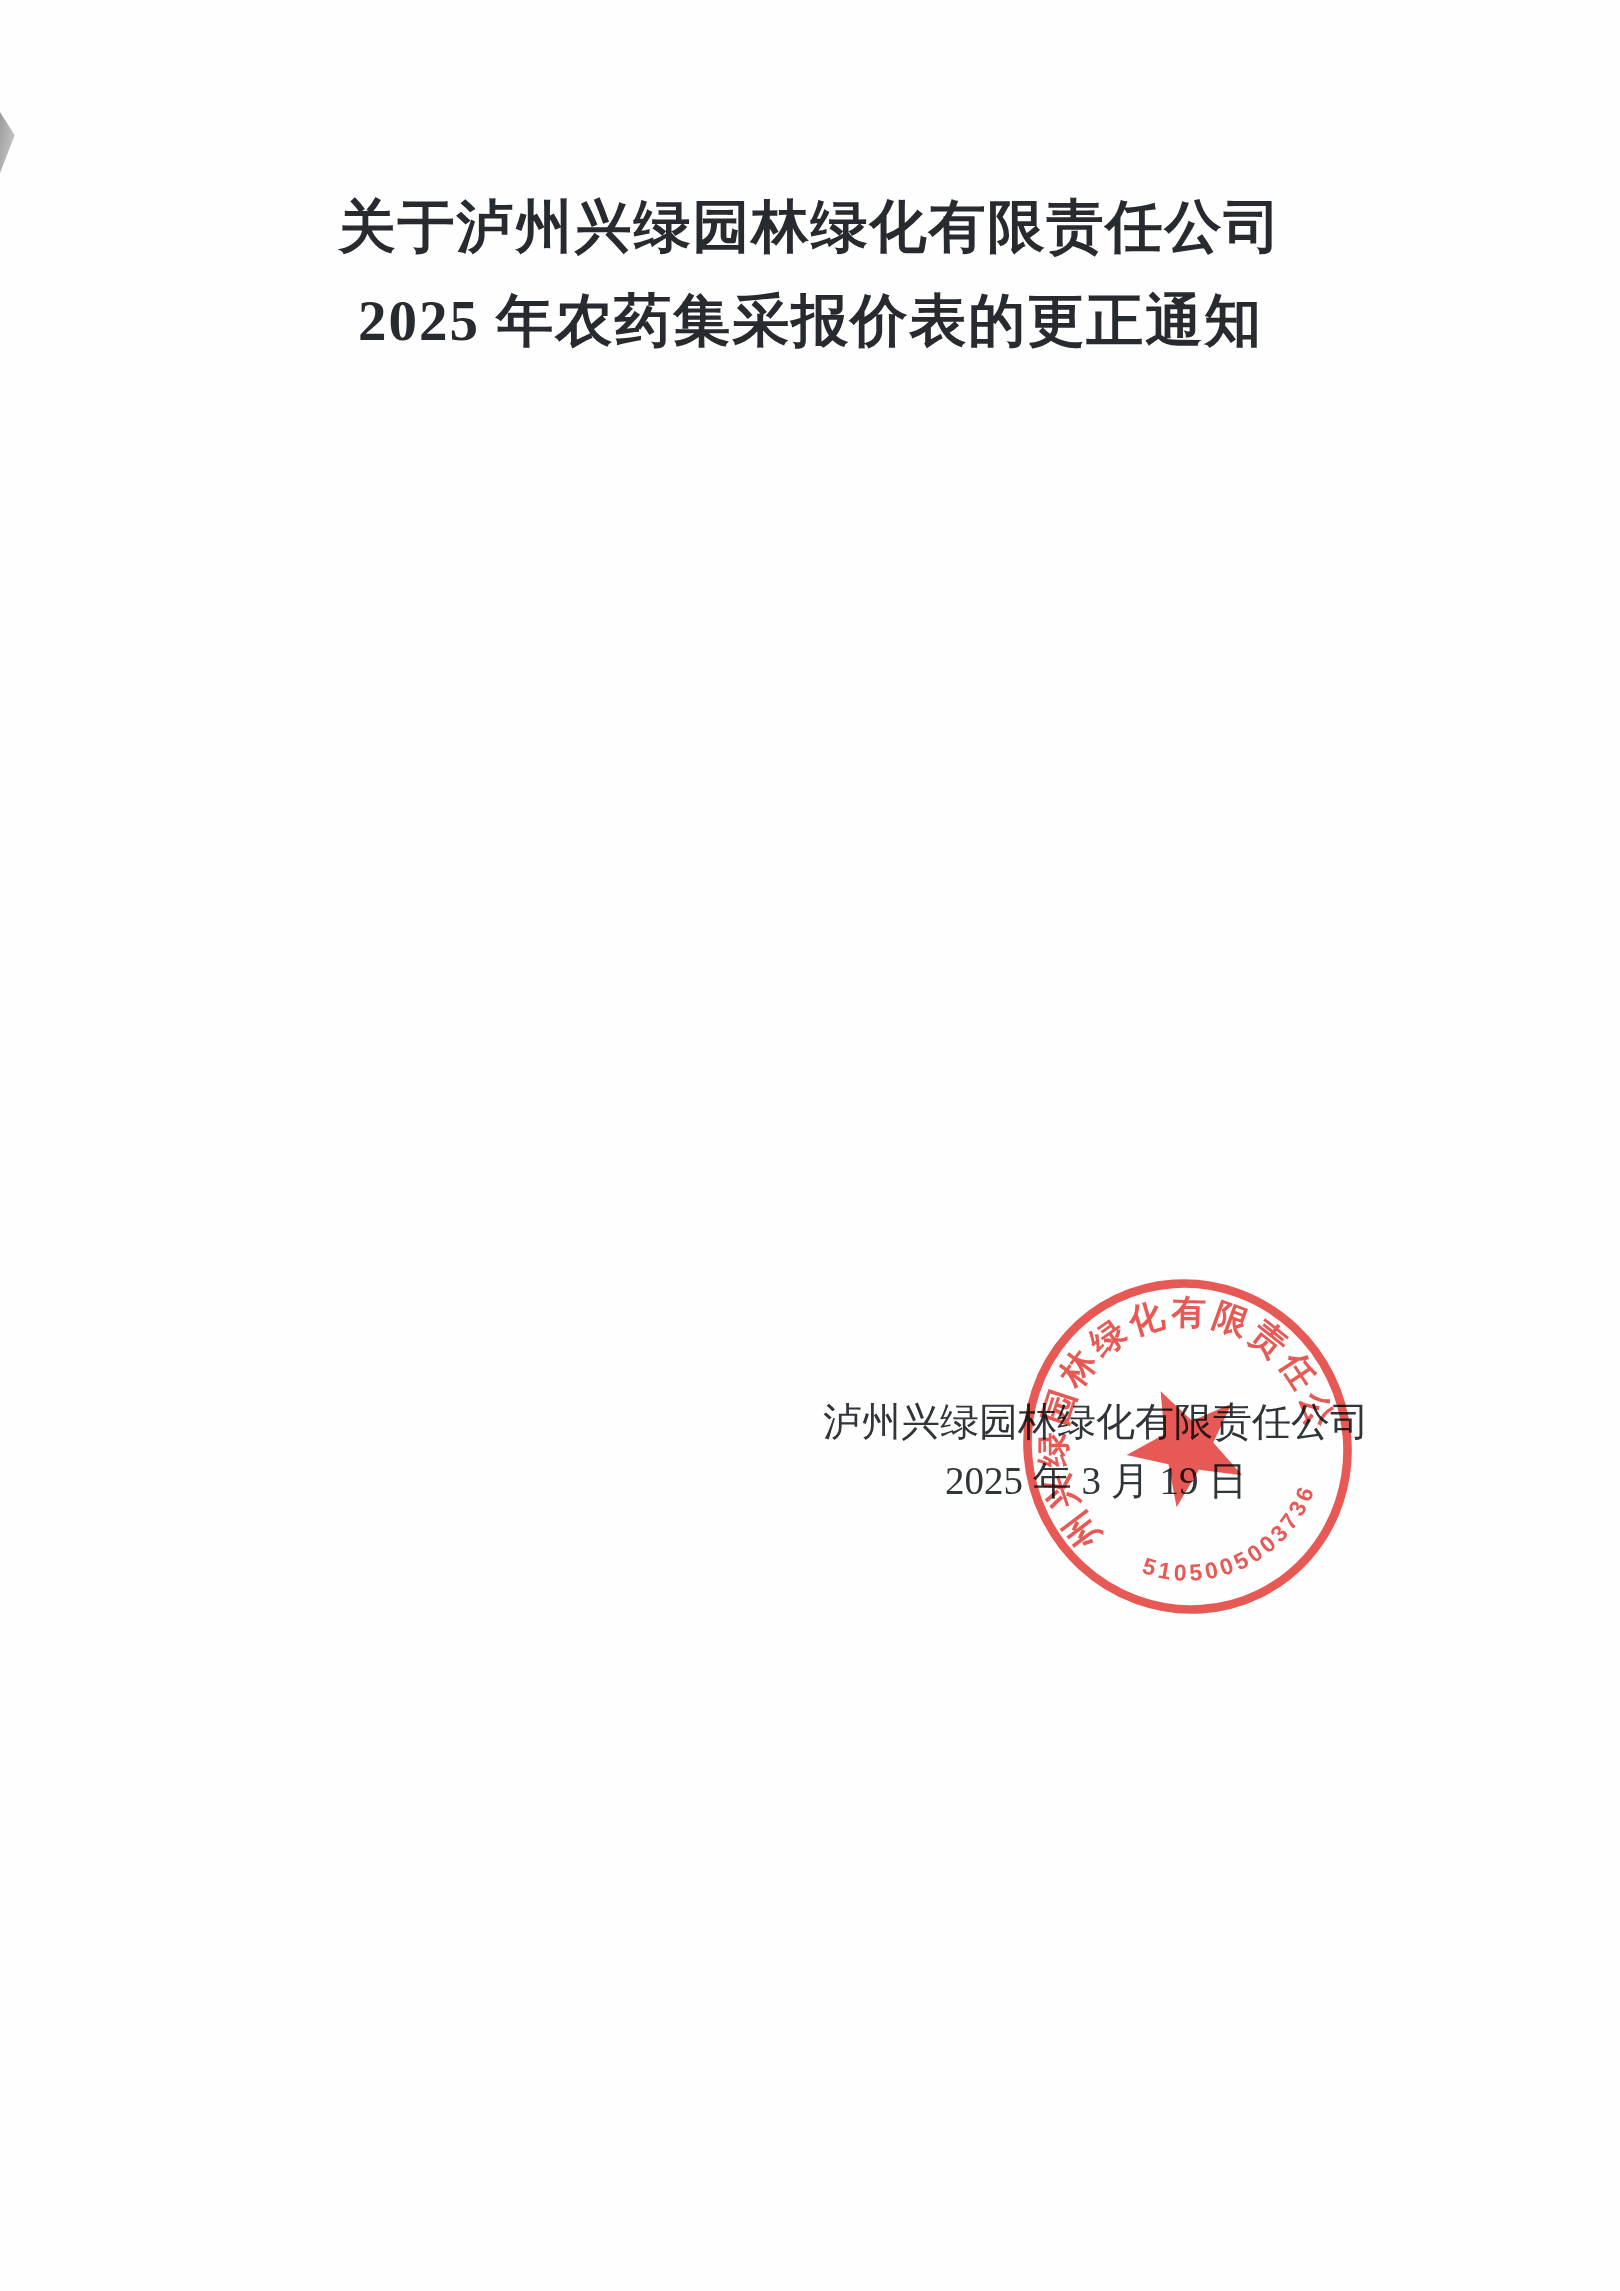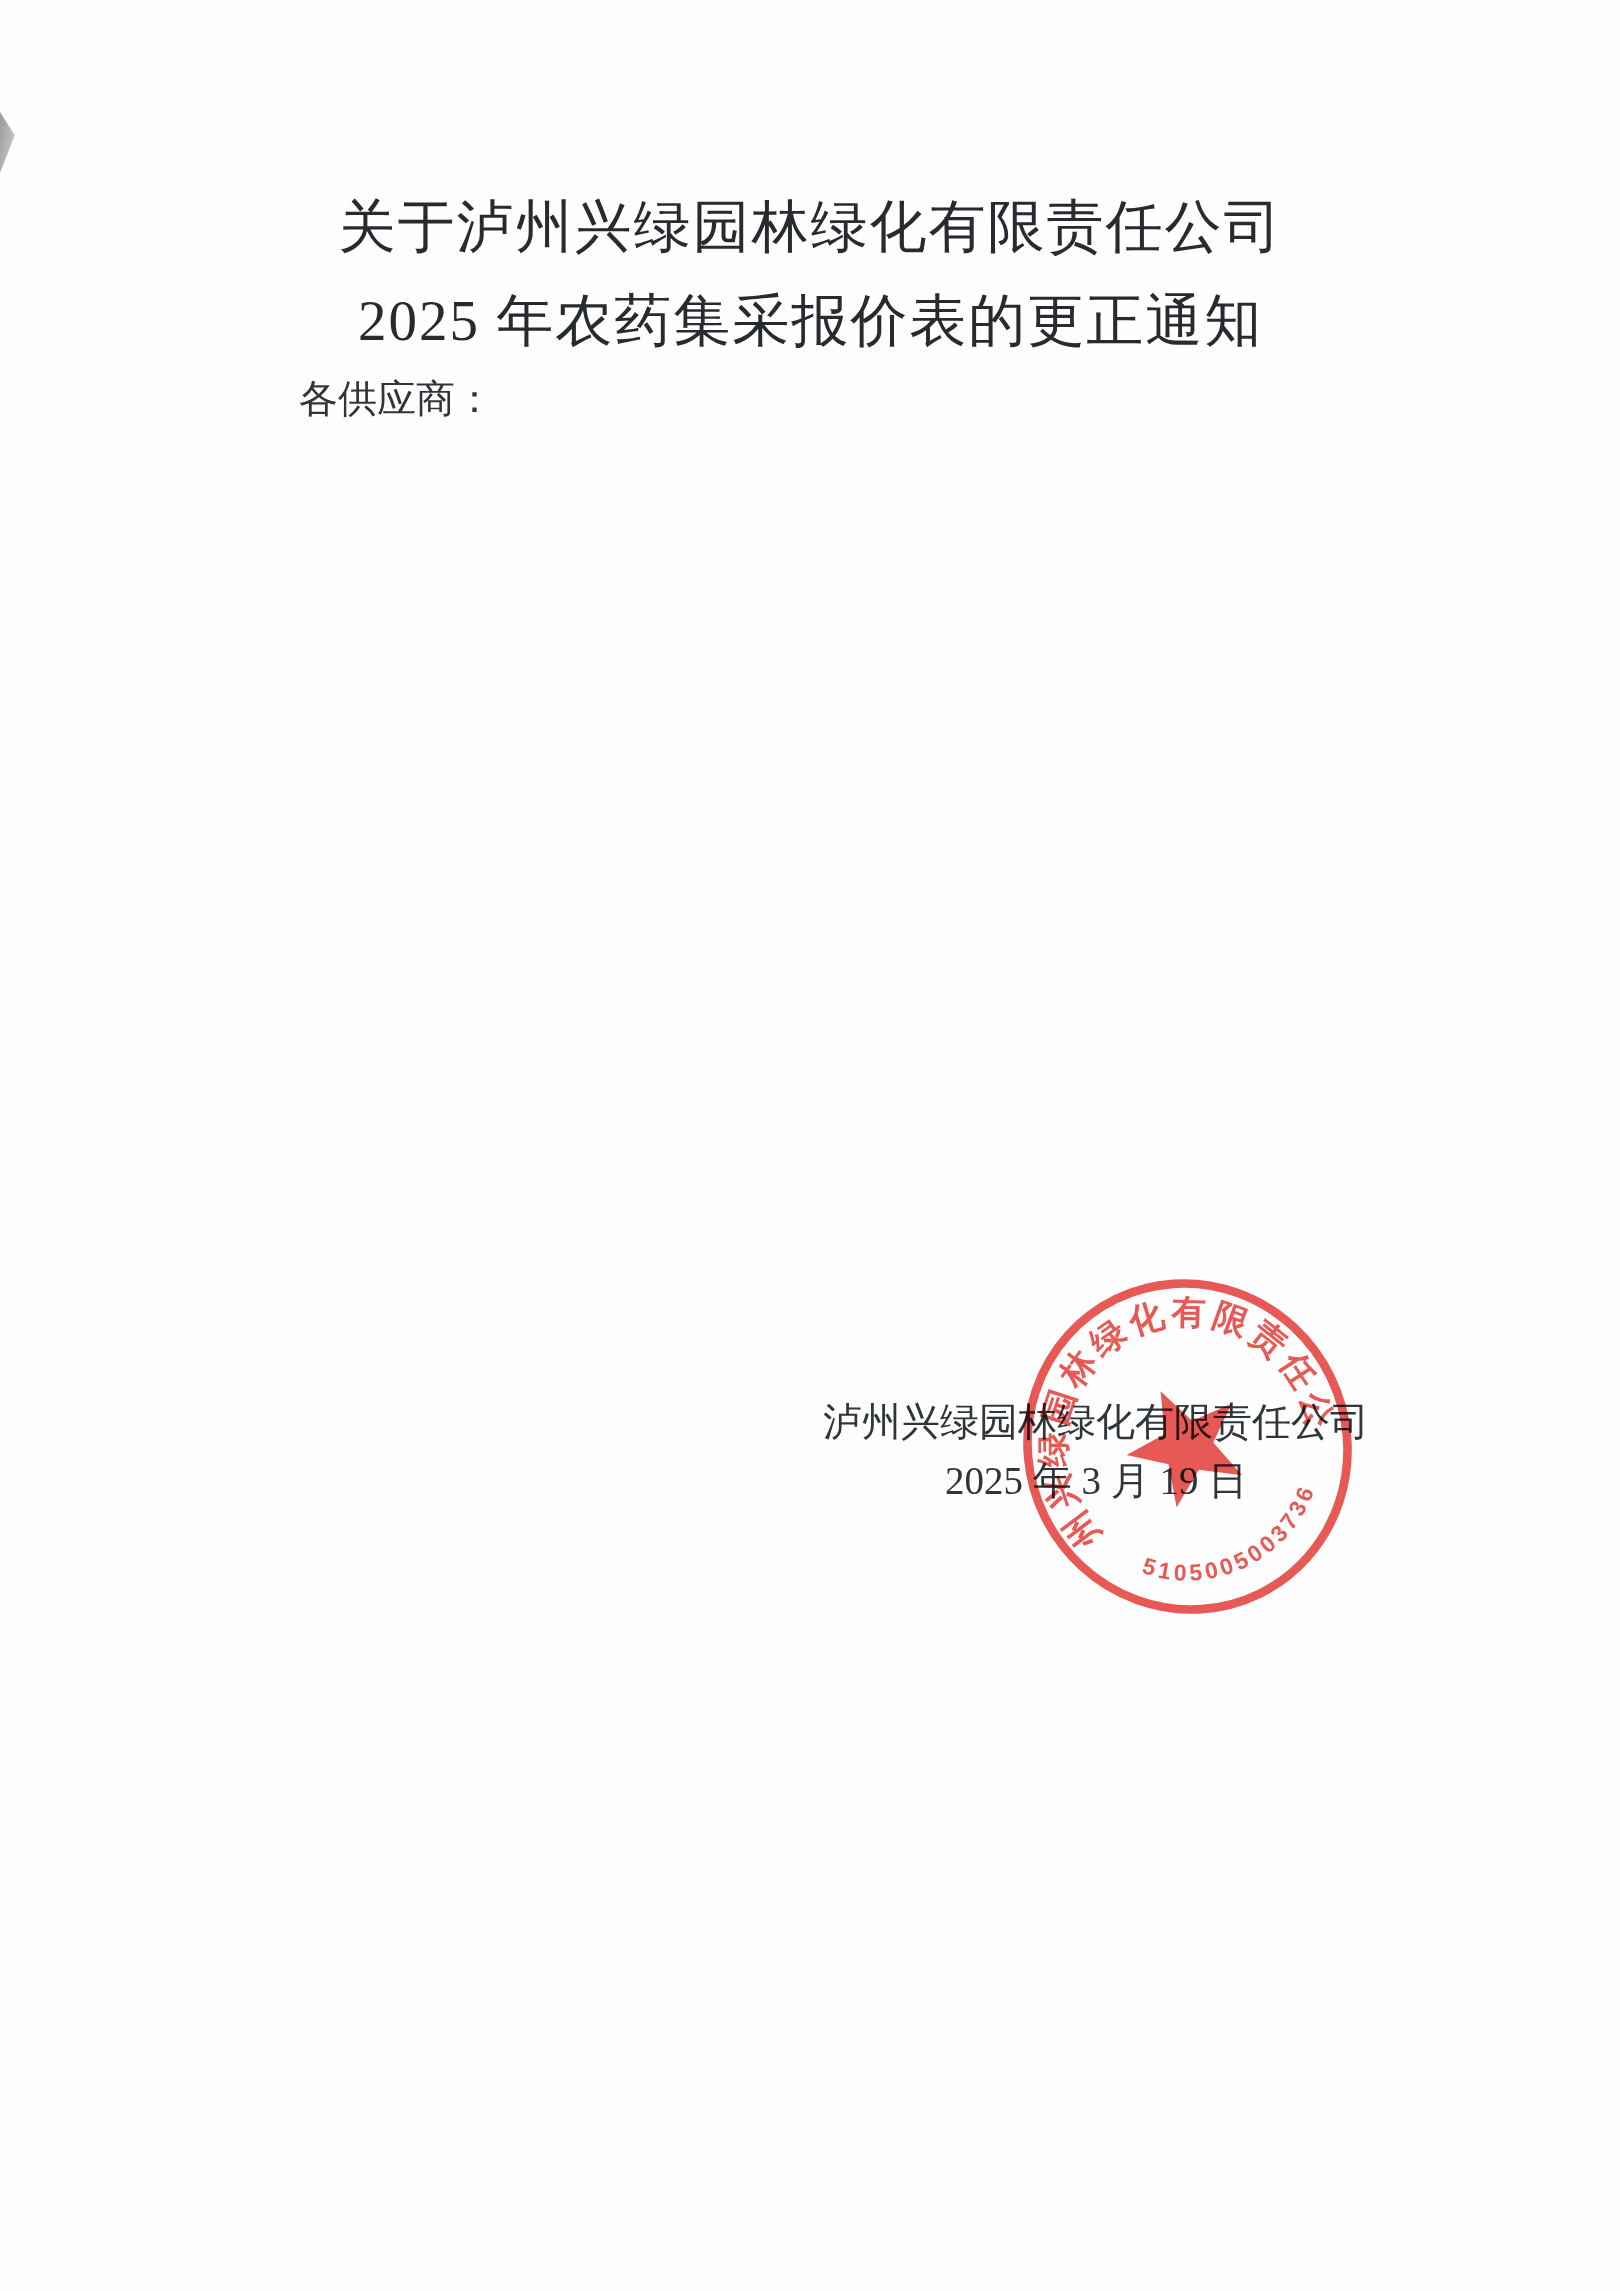--- a/index.html
+++ b/index.html
@@ -12,21 +12,21 @@
   }
   .page{position:absolute;inset:0;background:#fefefe;}
   .scan-mark{
     position:absolute;left:0;top:112px;width:14.7px;height:61px;
     background:linear-gradient(100deg,#4a4a4a,#aaaaaa);
     clip-path:polygon(0 0,100% 38%,0 100%);
     opacity:.55;
   }
   .title-block{
     position:absolute;top:180px;left:211px;width:1199px;
-    text-align:center;font-weight:400;font-size:57px;line-height:94px;
+    text-align:center;font-weight:700;font-size:57px;line-height:94px;
     letter-spacing:2px;color:#272b30;
   }
   .body-block{
     position:absolute;top:359px;left:211px;width:1199px;
     font-size:39px;line-height:79px;text-align:justify;
     color:#30353a;
   }
   .salutation{text-indent:88px;}
   .para{text-indent:139px;margin:0;}
   .closing{text-indent:139px;margin:0;}
@@ -52,21 +52,20 @@
 <div class="page">
 
   <div class="scan-mark"></div>
 
   <div class="title-block">
     <div>关于泸州兴绿园林绿化有限责任公司</div>
     <div>2025 年农药集采报价表的更正通知</div>
   </div>
 
   <div class="body-block">
-    <div class="salutation">各供应商：</div>
   </div>
 
   <div class="signature">
     <div class="sig-company">泸州兴绿园林绿化有限责任公司</div>
     <div class="sig-date">2025 年 3 月 19 日</div>
   </div>
 
   <div class="stamp">
     <svg viewBox="0 0 360 360" xmlns="http://www.w3.org/2000/svg">
       <defs>

